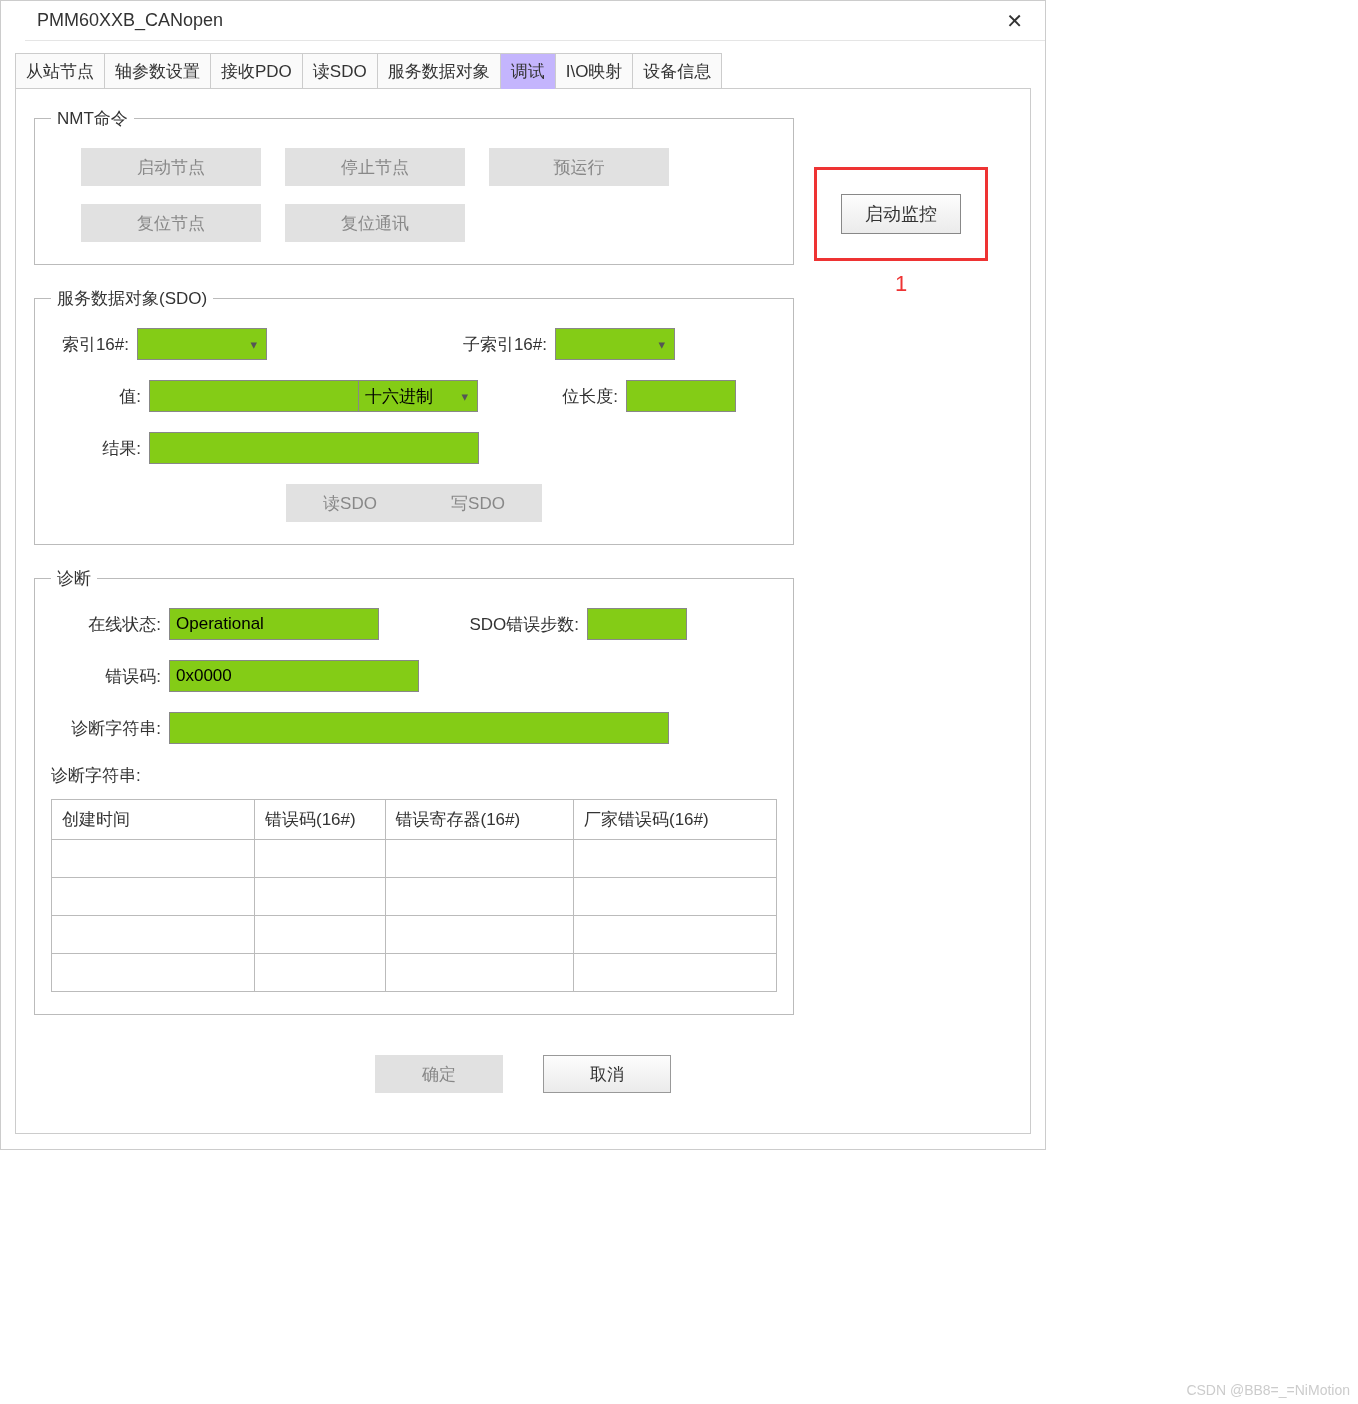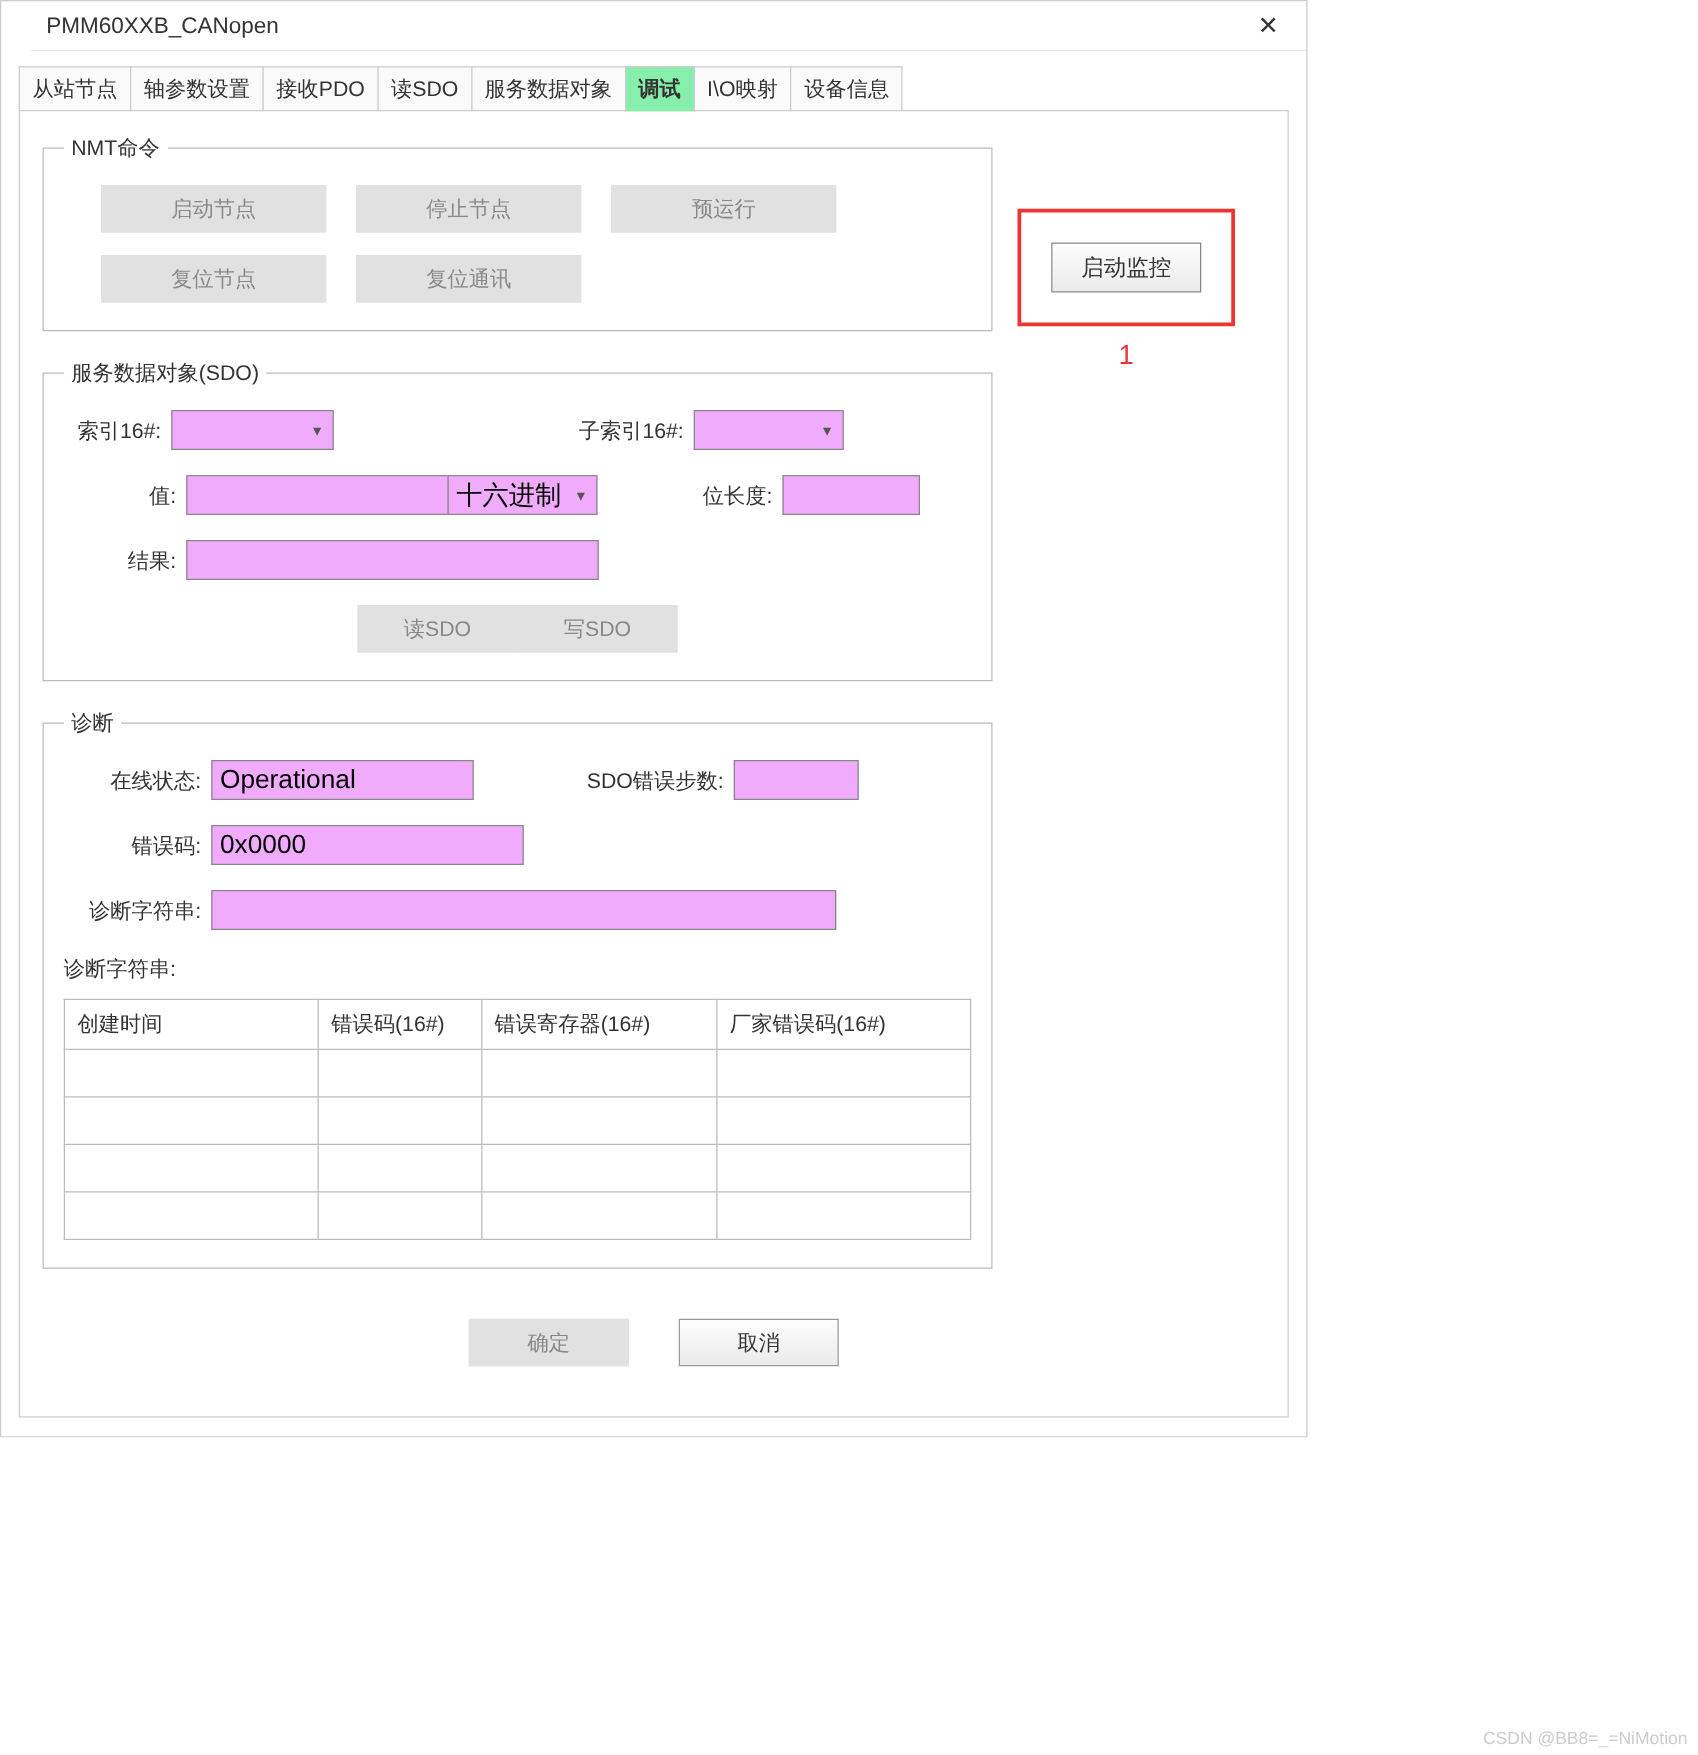--- a/index.html
+++ b/index.html
@@ -3,35 +3,35 @@
   <meta charset="utf-8">
   <style>
     * { box-sizing: border-box; font-family: "Microsoft YaHei", "SimSun", sans-serif; }
     body { margin: 0; background: #fff; font-size: 17px; color: #333; }
     .window { width: 1046px; border: 1px solid #ccc; position: relative; }
     .titlebar { height: 40px; display: flex; align-items: center; padding: 0 12px; border-bottom: 1px solid #e5e5e5; justify-content: space-between; margin-left: 24px; }
     .titlebar .title { font-size: 18px; }
     .close-x { font-size: 20px; cursor: pointer; padding: 4px 10px; font-family: Arial, sans-serif; }
     .tabs { display: flex; padding: 12px 14px 0 14px; }
     .tab { padding: 6px 10px; border: 1px solid #ccc; border-bottom: none; background: #fafafa; cursor: pointer; font-size: 17px; margin-right: -1px; }
-    .tab.active { background: #86efac; position: relative; z-index: 2; font-weight: bold; }
+    .tab.active { background: #c4b5fd; position: relative; z-index: 2; }
     .tab-body-wrapper { border: 1px solid #ccc; margin: 0 14px 14px 14px; padding: 18px; position: relative; top: -1px; }
     .main-flex { display: flex; align-items: flex-start; gap: 20px; }
     .left-col { flex: 0 0 760px; }
     fieldset { border: 1px solid #bbb; margin: 0 0 22px 0; padding: 18px 16px 22px 16px; }
     legend { font-size: 17px; padding: 0 6px; }
     .btn { background: #e1e1e1; border: 1px solid #e1e1e1; color: #888; height: 38px; min-width: 128px; font-size: 17px; cursor: pointer; }
     .btn.enabled { color: #333; border: 1px solid #999; background: linear-gradient(#fdfdfd,#ebebeb); }
     .nmt-grid { display: grid; grid-template-columns: repeat(3, 180px); gap: 18px 24px; margin-left: 30px; }
     .row { display: flex; align-items: center; margin-bottom: 20px; }
     .lbl { text-align: right; margin-right: 8px; display: inline-block; }
     .lbl.w90 { width: 90px; }
     .lbl.w110 { width: 110px; }
     .lbl.w130 { width: 130px; }
-    .txt { border: 1px solid #888; height: 32px; padding: 0 6px; font-size: 21px; background: #f0abfc; }
+    .txt { border: 1px solid #888; height: 32px; padding: 0 6px; font-size: 17px; background: #84cc16; }
     .combo { position: relative; display: inline-flex; align-items: center; }
     .combo .arrow { position: absolute; right: 10px; pointer-events: none; font-size: 13px; color: #555; }
     .sdo-buttons { display: flex; justify-content: center; margin-top: 6px; }
     .sdo-buttons .btn { min-width: 128px; }
     .side-btn-wrap { margin-top: 60px; border: 3px solid #e33; padding: 24px; display: inline-block; }
     .side-btn { background: linear-gradient(#fdfdfd,#ebebeb); border: 1px solid #888; color: #333; height: 40px; width: 120px; font-size: 18px; cursor: pointer; }
     .red1 { color: #e33; font-size: 22px; text-align: center; margin-top: 10px; }
     table.err { width: 100%; border-collapse: collapse; margin-top: 12px; }
     table.err th, table.err td { border: 1px solid #bbb; padding: 8px 10px; text-align: left; font-weight: normal; height: 38px; font-size: 17px; }
     .bottom-bar { display: flex; justify-content: center; gap: 40px; padding: 18px 0 22px 0; }

